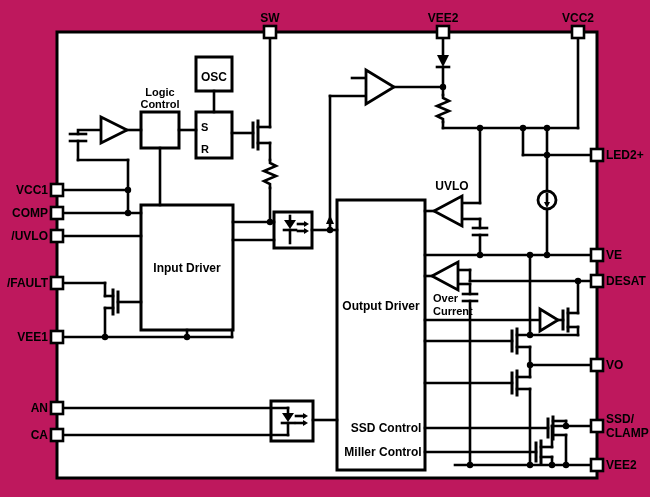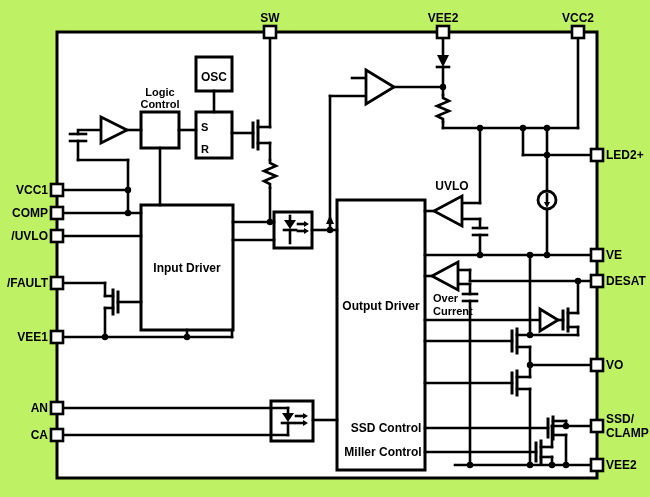--- a/index.html
+++ b/index.html
@@ -1,16 +1,16 @@
 <!DOCTYPE html>
 <html><head>
 <meta charset="utf-8">
 <style>
   html,body{margin:0;padding:0;background:#ffffff;}
-  .stage{width:650px;height:497px;position:relative;background:#bef264;overflow:hidden;}
+  .stage{width:650px;height:497px;position:relative;background:#be185d;overflow:hidden;}
   svg{display:block;}
   .w{stroke:#000;stroke-width:2.6;fill:none;stroke-linecap:square;}
   .wb{stroke:#000;stroke-width:3;fill:none;stroke-linecap:square;}
   .box{fill:#fff;stroke:#000;stroke-width:3;}
   .pin{fill:#fff;stroke:#000;stroke-width:2.6;}
   .blk{fill:#000;stroke:none;}
   .cmp{fill:#fff;stroke:#000;stroke-width:2.8;stroke-linejoin:miter;}
   .t12{font:bold 12px "Liberation Sans",sans-serif;fill:#000;}
   .t11{font:bold 11px "Liberation Sans",sans-serif;fill:#000;}
 </style>

